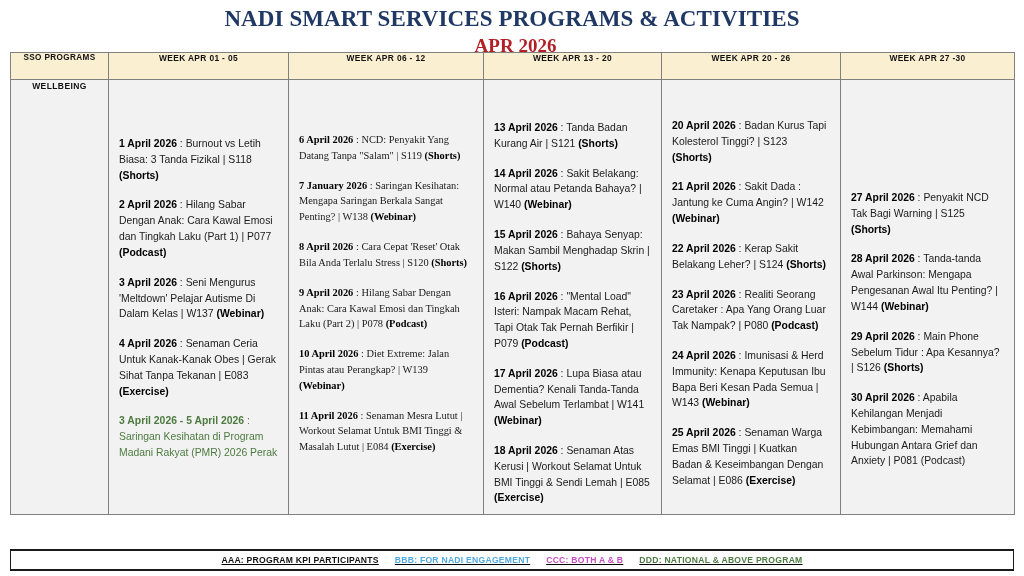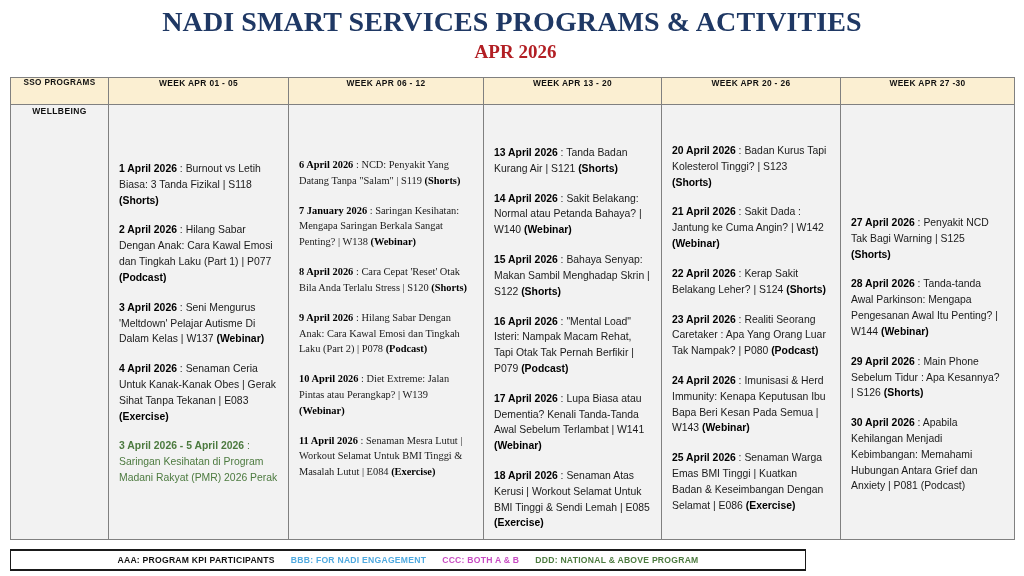--- a/index.html
+++ b/index.html
@@ -14,39 +14,39 @@
     position: relative;
     width: 1024px; height: 576px;
     background: #ffffff;
   }
 
   
   .title-block { text-align: center; padding-top: 6px; }
   .main-title {
     font-family: "Liberation Serif", serif;
     font-weight: bold;
-    font-size: 28px;
+    font-size: 23px;
     letter-spacing: 0.1px;
     color: #1F3864;
     line-height: 1.15;
   }
   .sub-title {
     font-family: "Liberation Serif", serif;
     font-weight: bold;
     font-size: 19px;
     color: #B21F24;
     margin-top: 3px;
     line-height: 1.15;
     margin-left: 7px;
   }
 
   
   .table-wrap {
     position: absolute;
-    left: 10px; top: 77px;
+    left: 10px; top: 52px;
     width: 1004px;
   }
   table.cal {
     width: 1004px;
     border-collapse: collapse;
     table-layout: fixed;
     background: #F2F2F2;
   }
   table.cal th, table.cal td {
     border: 1px solid #808080;
@@ -104,30 +104,31 @@
   .entry:last-child { margin-bottom: 0; }
   .entry .d { font-weight: bold; color: #000; }
   .entry .b { font-weight: bold; color: #000; }
   .entry.green { color: #4C7A3F; }
   .entry.green .d { color: #4C7A3F; }
 
   
   .legend-wrap {
     position: absolute;
     left: 10px; top: 549px;
-    width: 796px;
+    width: 1004px;
     height: 22px;
     background: #ffffff;
     border-top: 2px solid #1a1a1a;
     border-bottom: 2px solid #1a1a1a;
     border-left: 1px solid #1a1a1a;
     border-right: 1px solid #1a1a1a;
     display: flex;
     align-items: center;
     justify-content: center;
+    text-decoration: underline;
   }
   .legend-inner { display: flex; align-items: center; gap: 16px; }
   .legend-item {
     font-size: 8.6px;
     font-weight: bold;
     letter-spacing: 0.25px;
     white-space: nowrap;
   }
   .lg-aaa { color: #111111; }
   .lg-bbb { color: #4FA9DF; }

